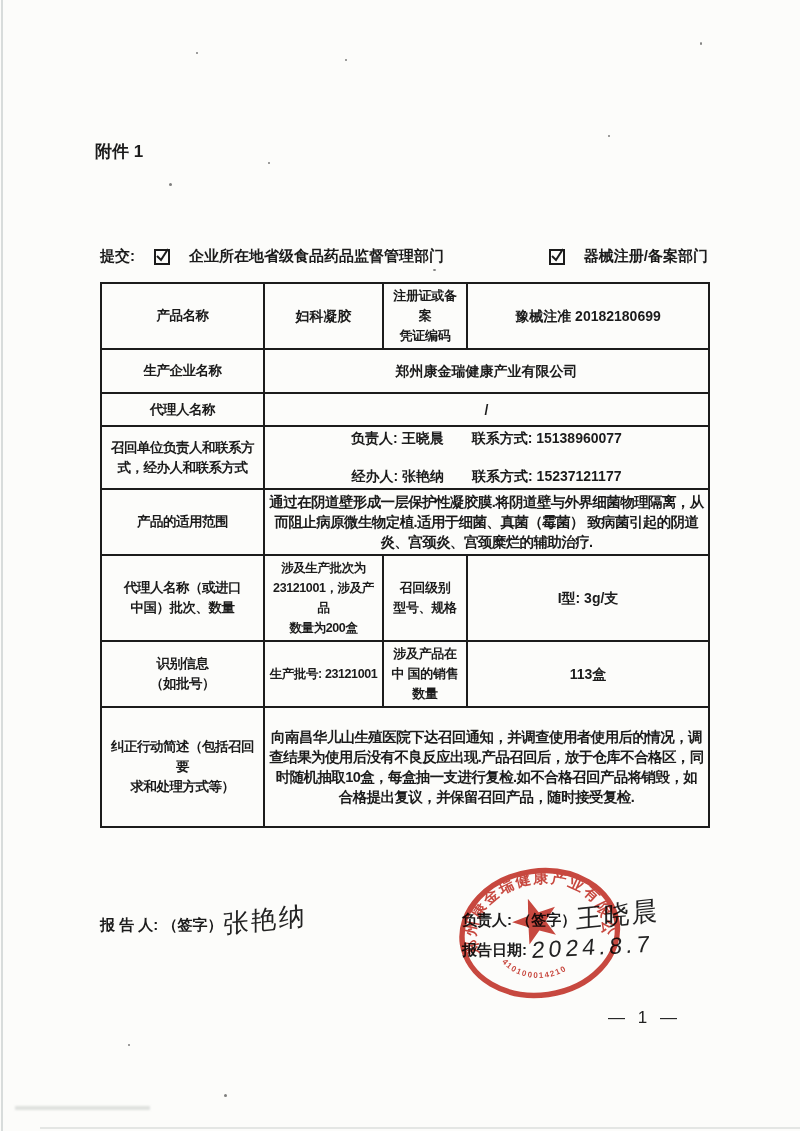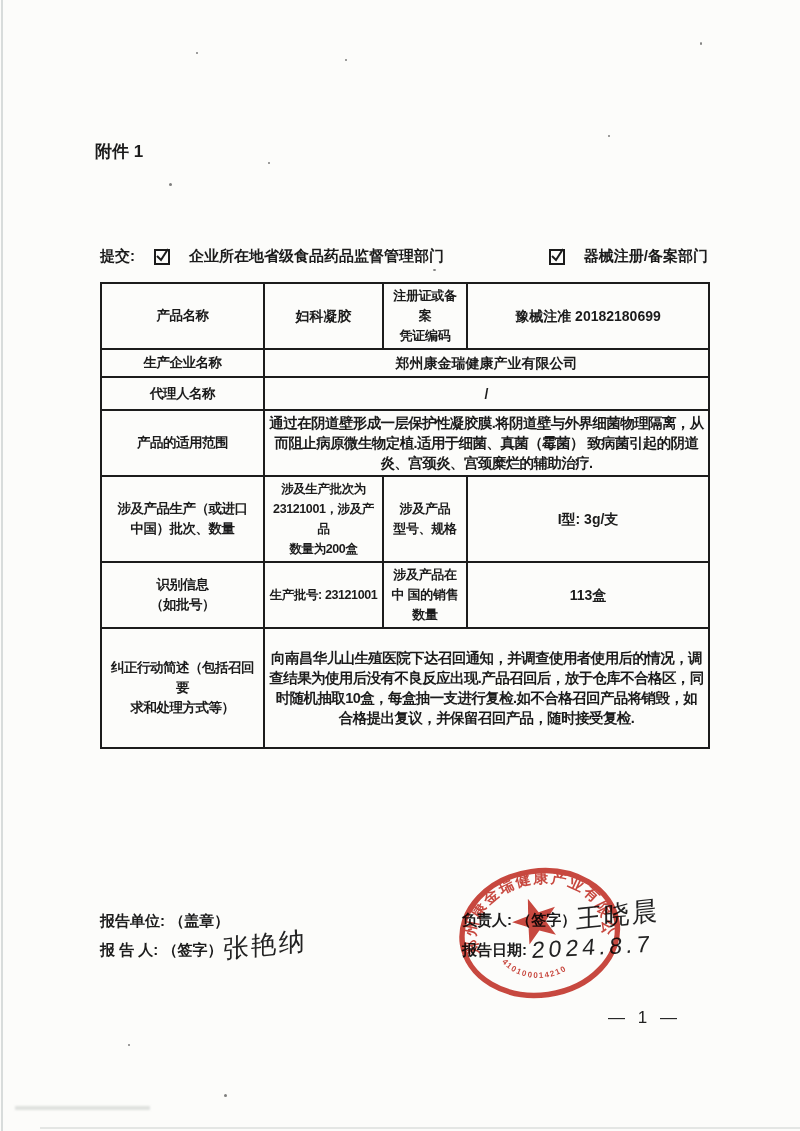--- a/index.html
+++ b/index.html
@@ -102,60 +102,66 @@
         <col style="width:242px">
     </colgroup>
     <tbody>
         <tr style="height:45px">
       <td class="lab">产品名称</td>
       <td>妇科凝胶</td>
       <td class="small pre">注册证或备案
 凭证编码</td>
       <td>豫械注准 20182180699</td>
     </tr>
-    <tr style="height:28px">
+    <tr style="height:44px">
       <td class="lab">生产企业名称</td>
       <td colspan="3">郑州康金瑞健康产业有限公司</td>
     </tr>
     <tr style="height:33px">
       <td class="lab">代理人名称</td>
       <td colspan="3">/</td>
     </tr>
+    <tr style="height:62px">
+      <td class="lab pre">召回单位负责人和联系方
+式，经办人和联系方式</td>
+      <td colspan="3" class="pre" style="line-height:19px;">负责人: 王晓晨　　联系方式: 15138960077
+
+经办人: 张艳纳　　联系方式: 15237121177</td>
+    </tr>
     <tr style="height:64px">
       <td class="lab">产品的适用范围</td>
       <td colspan="3" class="leftal para">通过在阴道壁形成一层保护性凝胶膜.将阴道壁与外界细菌物理隔离，从而阻止病原微生物定植.适用于细菌、真菌（霉菌） 致病菌引起的阴道炎、宫颈炎、宫颈糜烂的辅助治疗.</td>
     </tr>
     <tr style="height:65px">
-      <td class="lab pre">涉及产品生产（或进口
+      <td class="lab pre">代理人名称（或进口
 中国）批次、数量</td>
       <td class="leftal pre batch">涉及生产批次为
 23121001，涉及产品
 数量为200盒</td>
-      <td class="small pre">涉及产品
+      <td class="small pre">召回级别
 型号、规格</td>
       <td>I型: 3g/支</td>
     </tr>
     <tr style="height:53px">
       <td class="lab pre">识别信息
 （如批号）</td>
       <td class="leftal ident">生产批号: 23121001</td>
       <td class="small">涉及产品在中
 国的销售数量</td>
       <td>113盒</td>
     </tr>
     <tr style="height:120px">
       <td class="lab pre">纠正行动简述（包括召回要
 求和处理方式等）</td>
       <td colspan="3" class="leftal para">向南昌华儿山生殖医院下达召回通知，并调查使用者使用后的情况，调查结果为使用后没有不良反应出现.产品召回后，放于仓库不合格区，同时随机抽取10盒，每盒抽一支进行复检.如不合格召回产品将销毁，如合格提出复议，并保留召回产品，随时接受复检.</td>
     </tr>
   </tbody>
     </table>
 
   <div class="footer-left">
-    <div>报告单位: （盖章）</div>
     <div>
       <span>报 告 人: （签字）</span><span class="hand">张艳纳</span>
     </div>
   </div>
 
   <div class="footer-right">
     <div>
       <span>负责人: （签字）</span><span class="hand">王晓晨</span>
     </div>
     <div>

